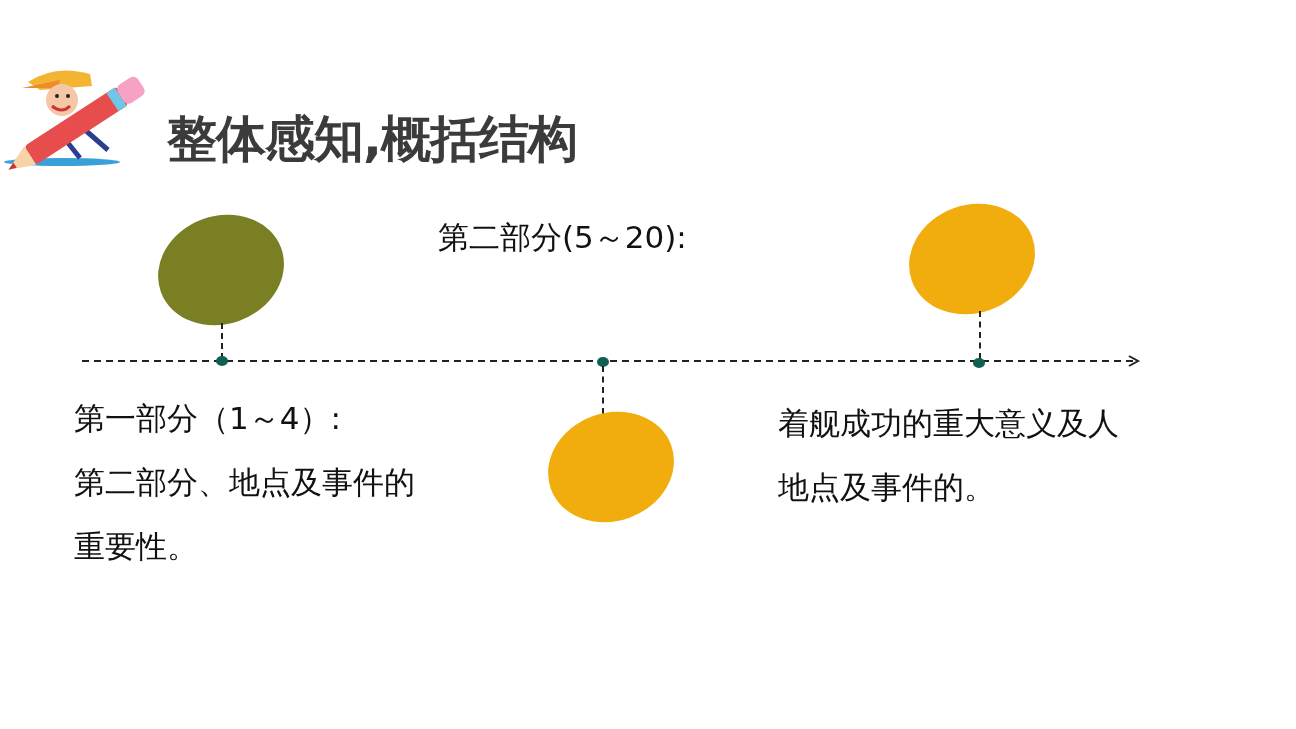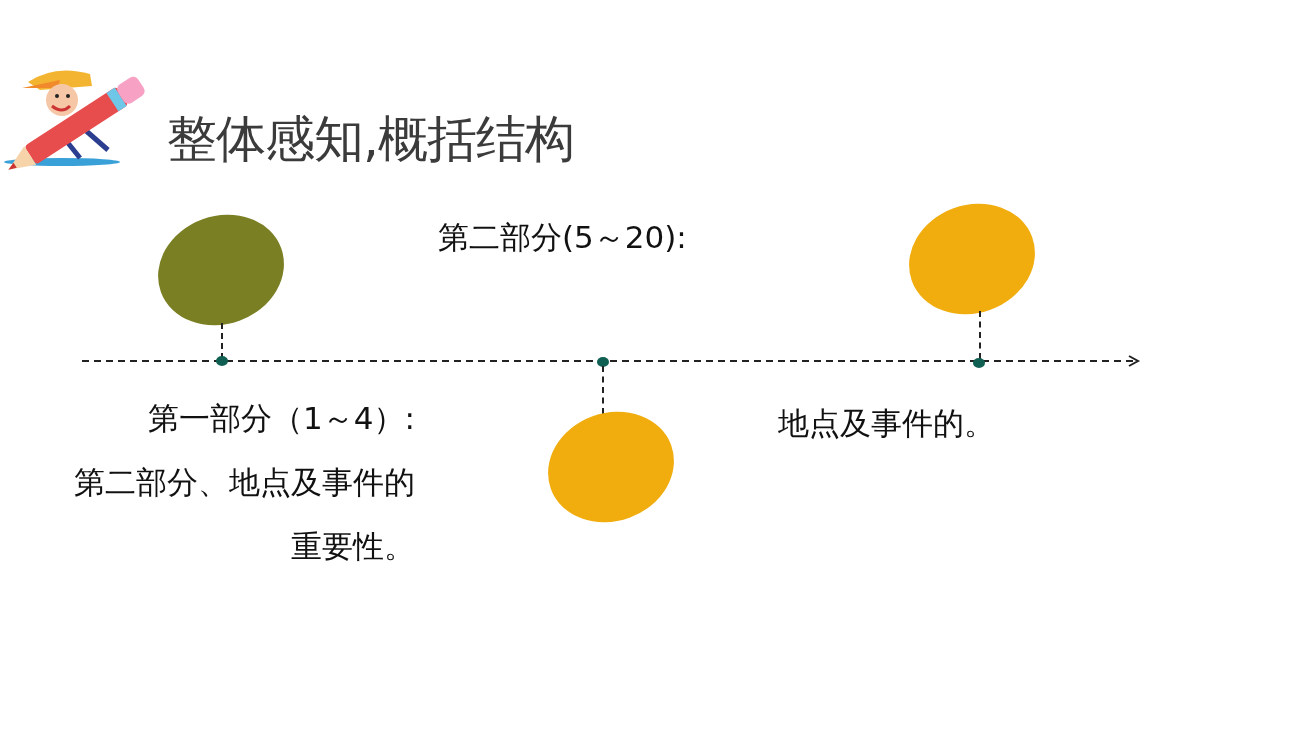--- a/index.html
+++ b/index.html
@@ -1,22 +1,22 @@
 <!DOCTYPE html>
 <html><head>
 <meta charset="utf-8">
 <style>
   html, body { margin:0; padding:0; }
   body { width:1296px; height:729px; background:#ffffff; position:relative; overflow:hidden;
          font-family: "DejaVu Sans", "Liberation Sans", sans-serif; color:#1a1a1a; }
   .abs { position:absolute; }
-  .title { left:167px; top:108px; font-size:50px; font-weight:normal; color:#3b3b3b; letter-spacing:-1px; line-height:62px; }
+  .title { left:167px; top:108px; font-size:50px; font-weight:bold; color:#3b3b3b; letter-spacing:-1px; line-height:62px; }
   .mascot { left:0; top:62px; width:160px; height:112px; }
   .blob { border-radius:50%; }
-  .txt { font-size:31px; line-height:64px; color:#111;text-align:right; }
+  .txt { font-size:31px; line-height:64px; color:#111; }
   .vline { border-left:2px dashed #222; width:0; }
   .dot { width:12px; height:10px; border-radius:50%; background:#0f5f52; }
 </style>
 </head>
 <body>
 
 <div class="abs mascot">
   <svg width="160" height="112" viewBox="0 0 160 112">
     <ellipse cx="62" cy="100" rx="58" ry="4" fill="#3aa0d8"></ellipse>
     <path d="M28 20 Q55 2 90 12 L92 24 L40 28 Z" fill="#f3b531"></path>
@@ -59,14 +59,15 @@
   <div>第一部分（1～4）:</div>
   <div>第二部分、地点及事件的</div>
   <div>重要性。</div>
 </div>
 
 <div class="abs txt" style="left:438px; top:205px;">
   <div>第二部分(5～20):</div>
 </div>
 
 <div class="abs txt" style="left:778px; top:391px;">
+  <div>着舰成功的重大意义及人</div>
   <div>地点及事件的。</div>
 </div>
 
 </body></html>

